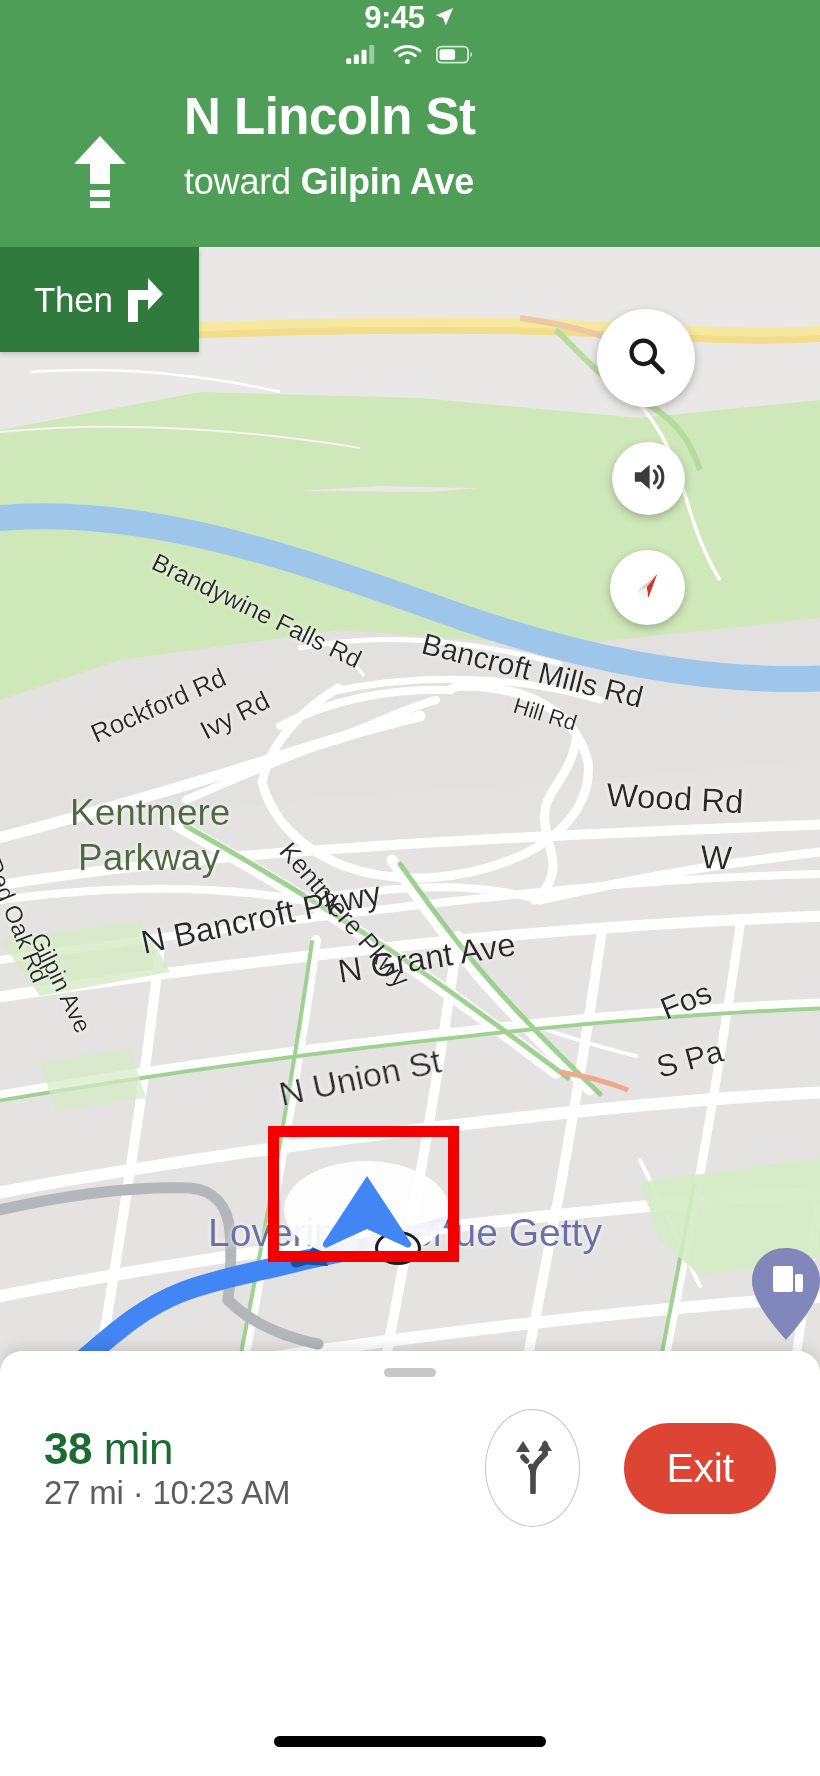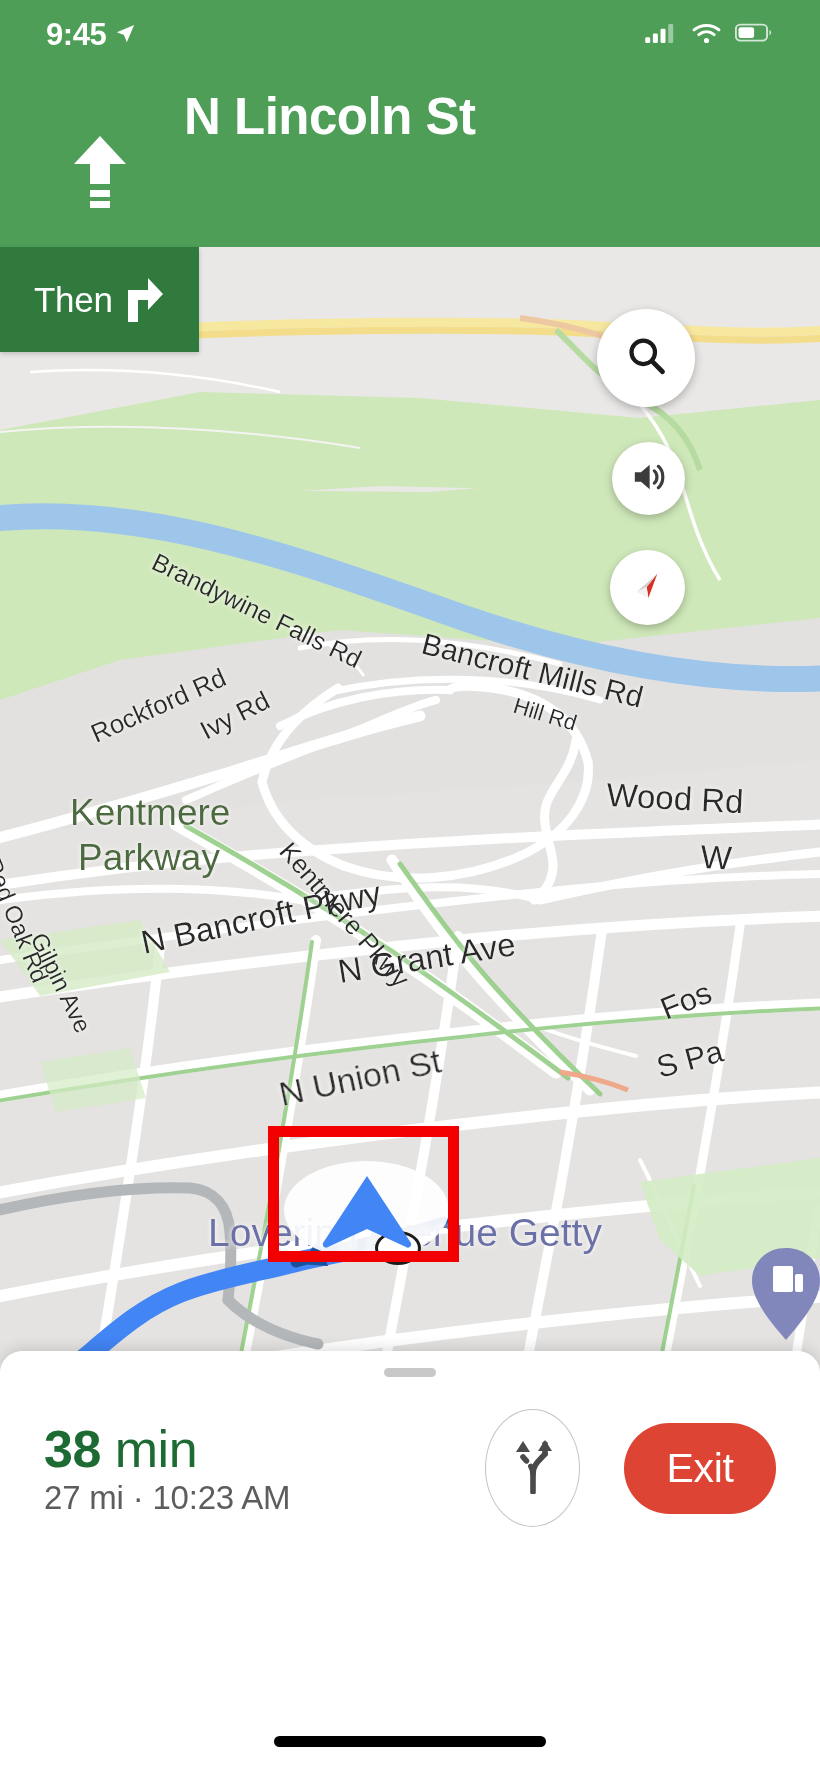--- a/index.html
+++ b/index.html
@@ -16,21 +16,21 @@
   .map svg{ position:absolute; left:0; top:0; }
 
   
   .nav-header{
     position:absolute; left:0; top:0; width:820px; height:247px;
     background:#4e9e58; z-index:40;
   }
   .statusbar{
     position:absolute; left:0; top:0; width:820px; height:70px;
     display:flex; align-items:center; justify-content:space-between;
-    padding:0 46px 0 46px; color:#fff;
+    padding:0 46px 0 46px; color:#fff;flex-direction:column;
   }
   .sb-left{ display:flex; align-items:center; gap:8px; }
   .sb-time{ font-size:31px; font-weight:bold; letter-spacing:-0.4px; }
   .sb-right{ display:flex; align-items:center; gap:13px; }
 
   .nav-body{ position:absolute; left:16px; top:82px; width:820px; display:flex; align-items:flex-start; }
   .maneuver-icon{ width:168px; display:flex; justify-content:center; padding-top:52px; }
   .nav-texts{ padding-top:6px; }
   .nav-street{ font-size:51px; font-weight:bold; color:#fff; line-height:1.15; letter-spacing:-0.5px;}
   .nav-toward{ font-size:36px; color:#fff; margin-top:14px; letter-spacing:-0.2px;}
@@ -82,21 +82,21 @@
   }
   .grabber{
     position:absolute; left:50%; transform:translateX(-50%); top:17px;
     width:52px; height:9px; border-radius:5px; background:#c8c8c8;
   }
   .sheet-row{
     position:absolute; left:0; top:42px; width:820px; height:150px;
     display:flex; align-items:center; padding:0 44px;
   }
   .eta-block{ flex:1; }
-  .eta-main{ font-size:52px; font-weight:bold; color:#1d6b33; letter-spacing:-0.5px; }
+  .eta-main{ font-size:44px; font-weight:bold; color:#1d6b33; letter-spacing:-0.5px; }
   .eta-main .unit{ font-weight:normal; }
   .eta-sub{ font-size:33px; color:#5d5d5d; margin-top:0; letter-spacing:-0.2px;}
   .routes-btn{
     width:95px; height:118px; border-radius:50%;
     border:1.6px solid #c4c4c4; background:#fff;
     display:flex; align-items:center; justify-content:center; margin-right:44px;
   }
   .exit-btn{
     width:152px; height:91px; border-radius:53px; background:#dd4433;
     display:flex; align-items:center; justify-content:center;
@@ -321,20 +321,24 @@
         <span>
           <svg width="58" height="82" viewBox="0 0 58 82">
             <path d="M29,2 L55,30 L39,30 L39,50 L19,50 L19,30 L3,30 Z" fill="#fff"></path>
             <rect x="19" y="56" width="20" height="7" fill="#fff"></rect>
             <rect x="19" y="67" width="20" height="7" fill="#fff"></rect>
           </svg>
         </span>
       </div>
       <div class="nav-texts">
         <div class="nav-street">N Lincoln St</div>
+        <div class="nav-toward">
+          <span class="tw">toward</span>
+          <span class="st">Gilpin Ave</span>
+        </div>
       </div>
     </div>
   </div>
 
   <div class="then-banner">
     <span class="then-label">Then</span>
     <span>
       <svg width="48" height="52" viewBox="0 0 48 52">
         <path d="M10,50 L10,18 L30,18 L30,6 L45,22 L30,38 L30,28 L20,28 L20,50 Z" fill="#fff"></path>
       </svg>

